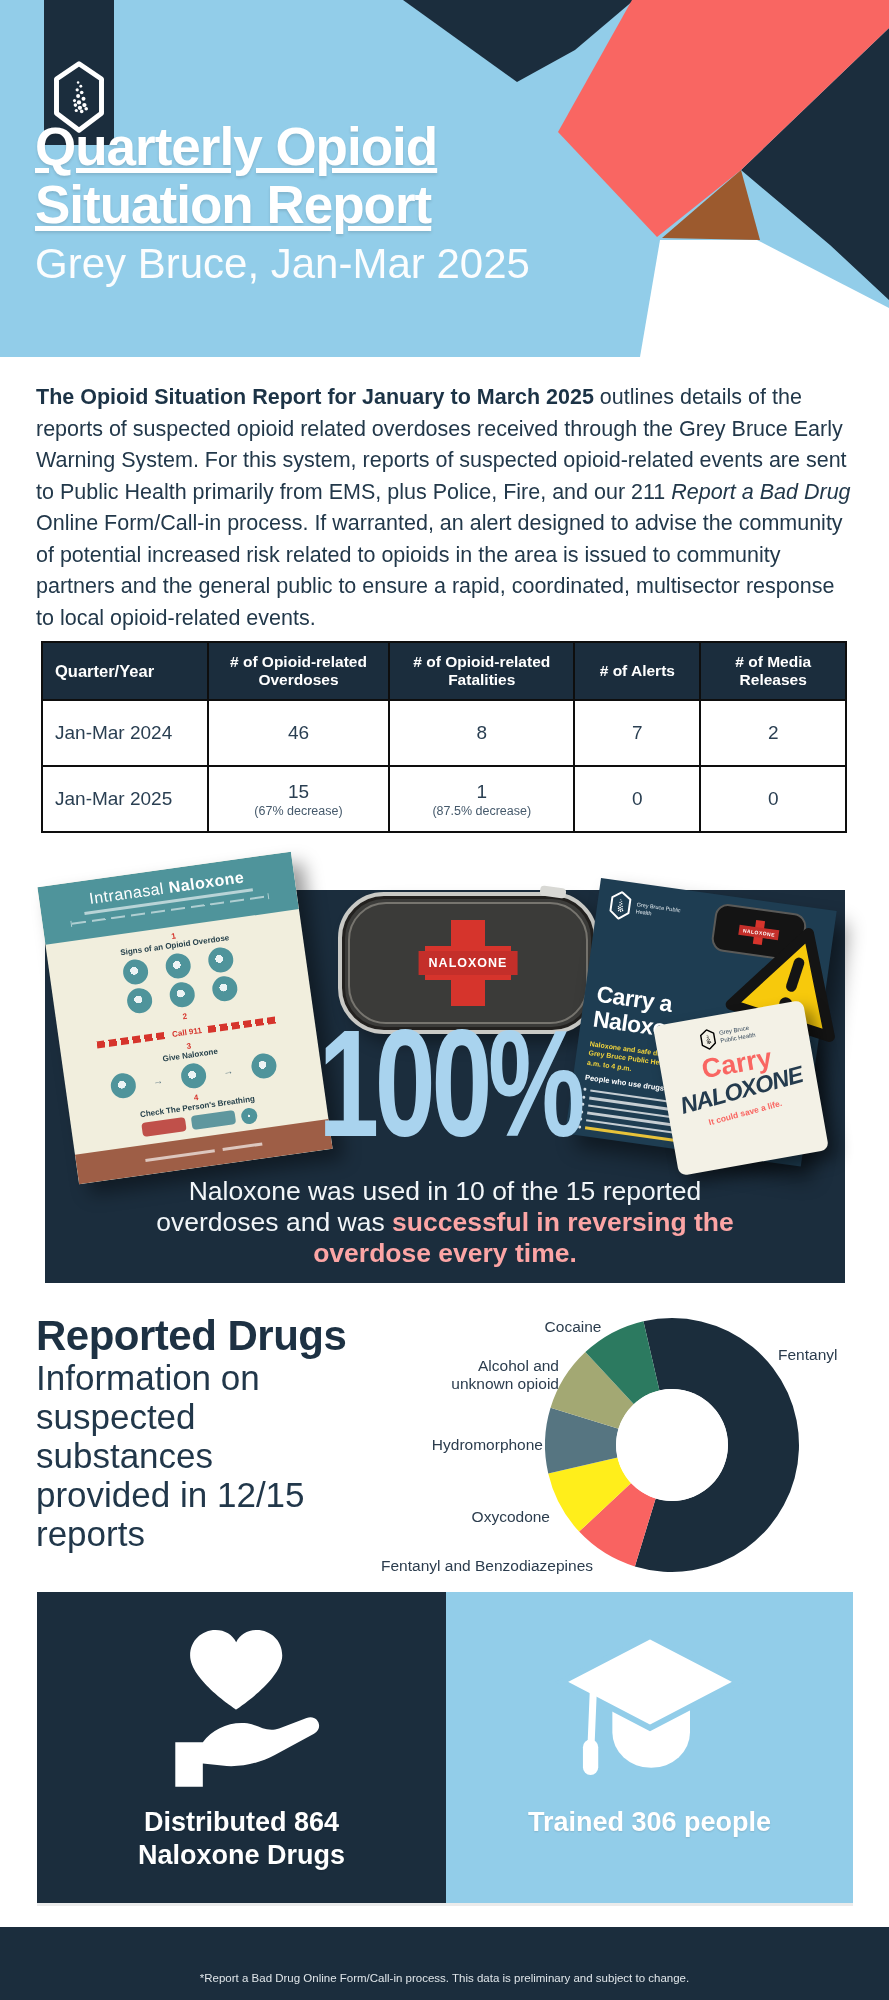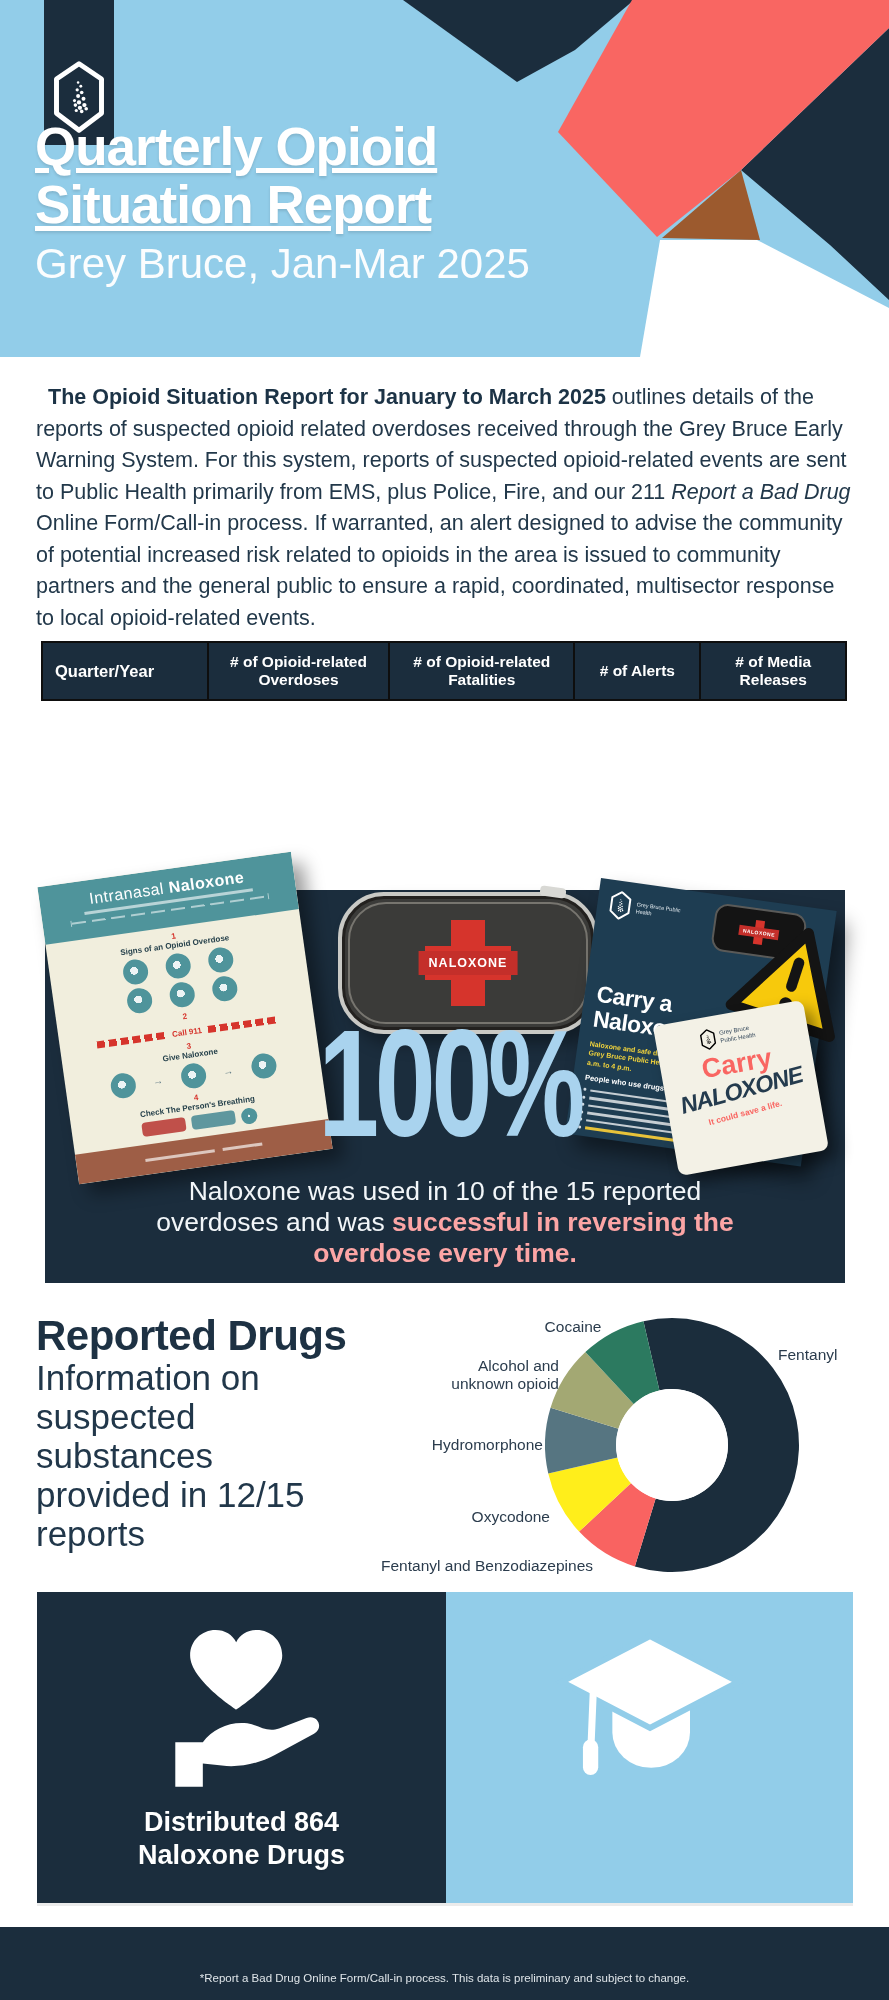--- a/index.html
+++ b/index.html
@@ -20,21 +20,21 @@
   .shape.white-corner{background:#ffffff;clip-path:polygon(640px 357px,660px 240px,757px 240px,889px 308px,889px 357px);}
   .shape.brown-tri{background:var(--brown);clip-path:polygon(662px 238px,741px 170px,760px 240px);}
   .shape.coral-band{background:var(--coral);clip-path:polygon(632px 0,889px 0,889px 28px,741px 170px,657px 237px,558px 132px);}
   .logo-badge{position:absolute;left:44px;top:0;width:70px;height:145px;background:var(--navy);display:flex;align-items:flex-end;justify-content:center;padding-bottom:12px;}
   .titles{position:absolute;left:35px;top:118px;color:#fff;}
   .title-line{font-size:53px;font-weight:bold;line-height:58px;letter-spacing:-1px;text-shadow:0 2px 3px rgba(0,0,0,.12);text-decoration:underline;}
   .subtitle{font-size:42px;font-weight:normal;line-height:52px;margin-top:4px;opacity:.97;letter-spacing:0;}
 
   
   .intro{position:absolute;left:36px;top:382px;width:822px;font-size:21.5px;line-height:31.5px;color:var(--text-navy);}
-  .intro b{font-weight:bold;color:#1c3346;margin-left:12px;}
+  .intro b{font-weight:bold;color:#1c3346;}
   .intro i{font-style:italic;}
 
   
   .data-table{position:absolute;left:41px;top:641px;width:806px;border-collapse:collapse;}
   .data-table th,.data-table td{border:2.5px solid #0e0e0e;margin-top:32px;}
   .data-table th{background:var(--navy);color:#fff;font-size:15.5px;font-weight:bold;height:58px;text-align:center;padding:2px 6px;line-height:1.15;}
   .data-table th.first{text-align:left;padding-left:12px;font-size:16.5px;}
   .data-table td{background:#fff;color:#2a3f52;font-size:19px;text-align:center;height:66px;padding:2px 4px;}
   .data-table td.first{text-align:left;padding-left:12px;}
   .data-table .note{font-size:12.5px;color:#45596b;margin-top:1px;}
@@ -176,20 +176,40 @@
         <col style="width:18.1%">
       </colgroup>
     <tbody>
         <tr>
       <th class="first">Quarter/Year</th>
       <th># of Opioid-related Overdoses</th>
       <th># of Opioid-related Fatalities</th>
       <th># of Alerts</th>
       <th># of Media Releases</th>
     </tr>
+    <tr>
+      <td class="first">Jan-Mar 2024</td>
+      <td>46</td>
+      <td>8</td>
+      <td>7</td>
+      <td>2</td>
+    </tr>
+    <tr>
+      <td class="first">Jan-Mar 2025</td>
+      <td>
+            <div>15</div>
+            <div class="note">(67% decrease)</div>
+          </td>
+      <td>
+            <div>1</div>
+            <div class="note">(87.5% decrease)</div>
+          </td>
+      <td>0</td>
+      <td>0</td>
+    </tr>
   </tbody>
     </table>
 
   <div class="panel">
 
     <div class="poster-intranasal">
       <div class="pi-head">
         <div class="pi-title"><span>Intranasal </span><b>Naloxone</b></div>
         <div class="pi-sub"></div>
         <div class="pi-sub2"></div>
@@ -355,20 +375,21 @@
     <div class="placard blue">
       <div class="icon">
         <svg width="200" height="170" viewBox="0 0 170 140">
           <path d="M53,52 h66 v38 a33,30 0 0 1 -66,0 z" fill="#ffffff"></path>
           <polygon points="85,8 160,47 85,86 10,47" fill="#ffffff" stroke="#92cde9" stroke-width="5"></polygon>
           <path d="M37,50 L35,98" stroke="#ffffff" stroke-width="6" stroke-linecap="round"></path>
           <rect x="28" y="96" width="13" height="30" rx="6.5" fill="#ffffff"></rect>
         </svg>
       </div>
       <div class="label">
+        <div>Trained 306 people</div>
       </div>
     </div>
   </div>
 
   <div class="footer">
     <div class="footer-note">*Report a Bad Drug Online Form/Call-in process. This data is preliminary and subject to change.</div>
   </div>
 
 </div>
 

